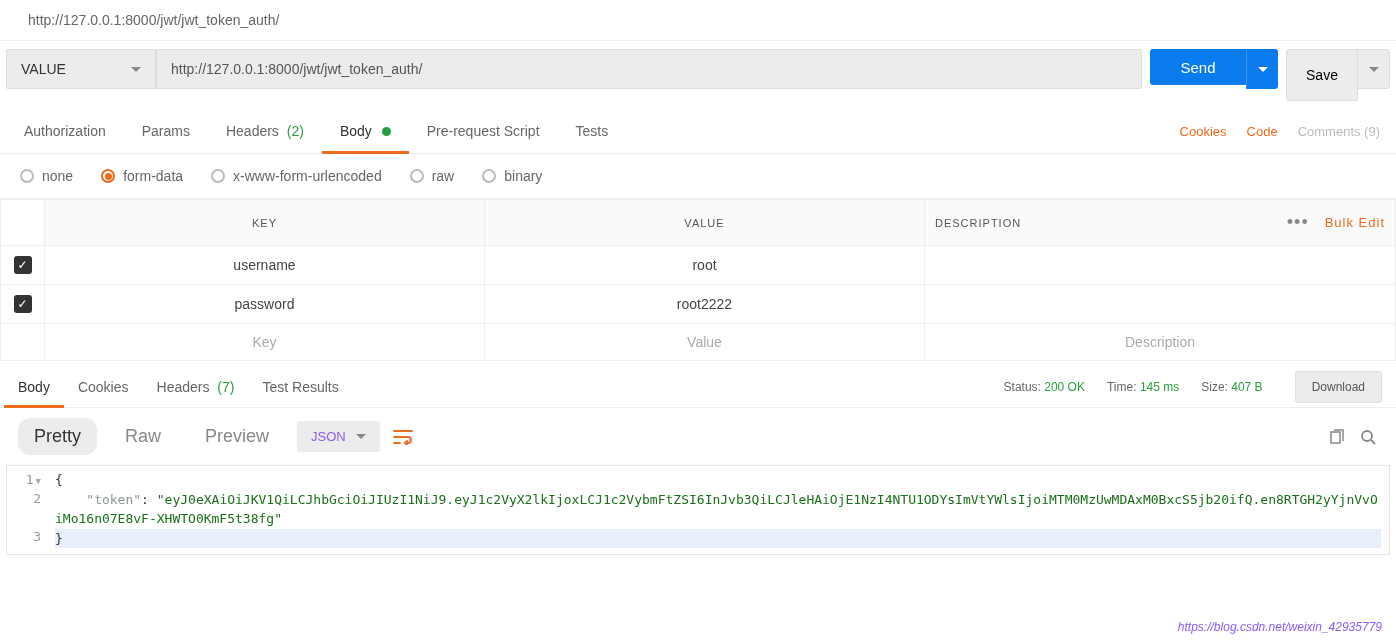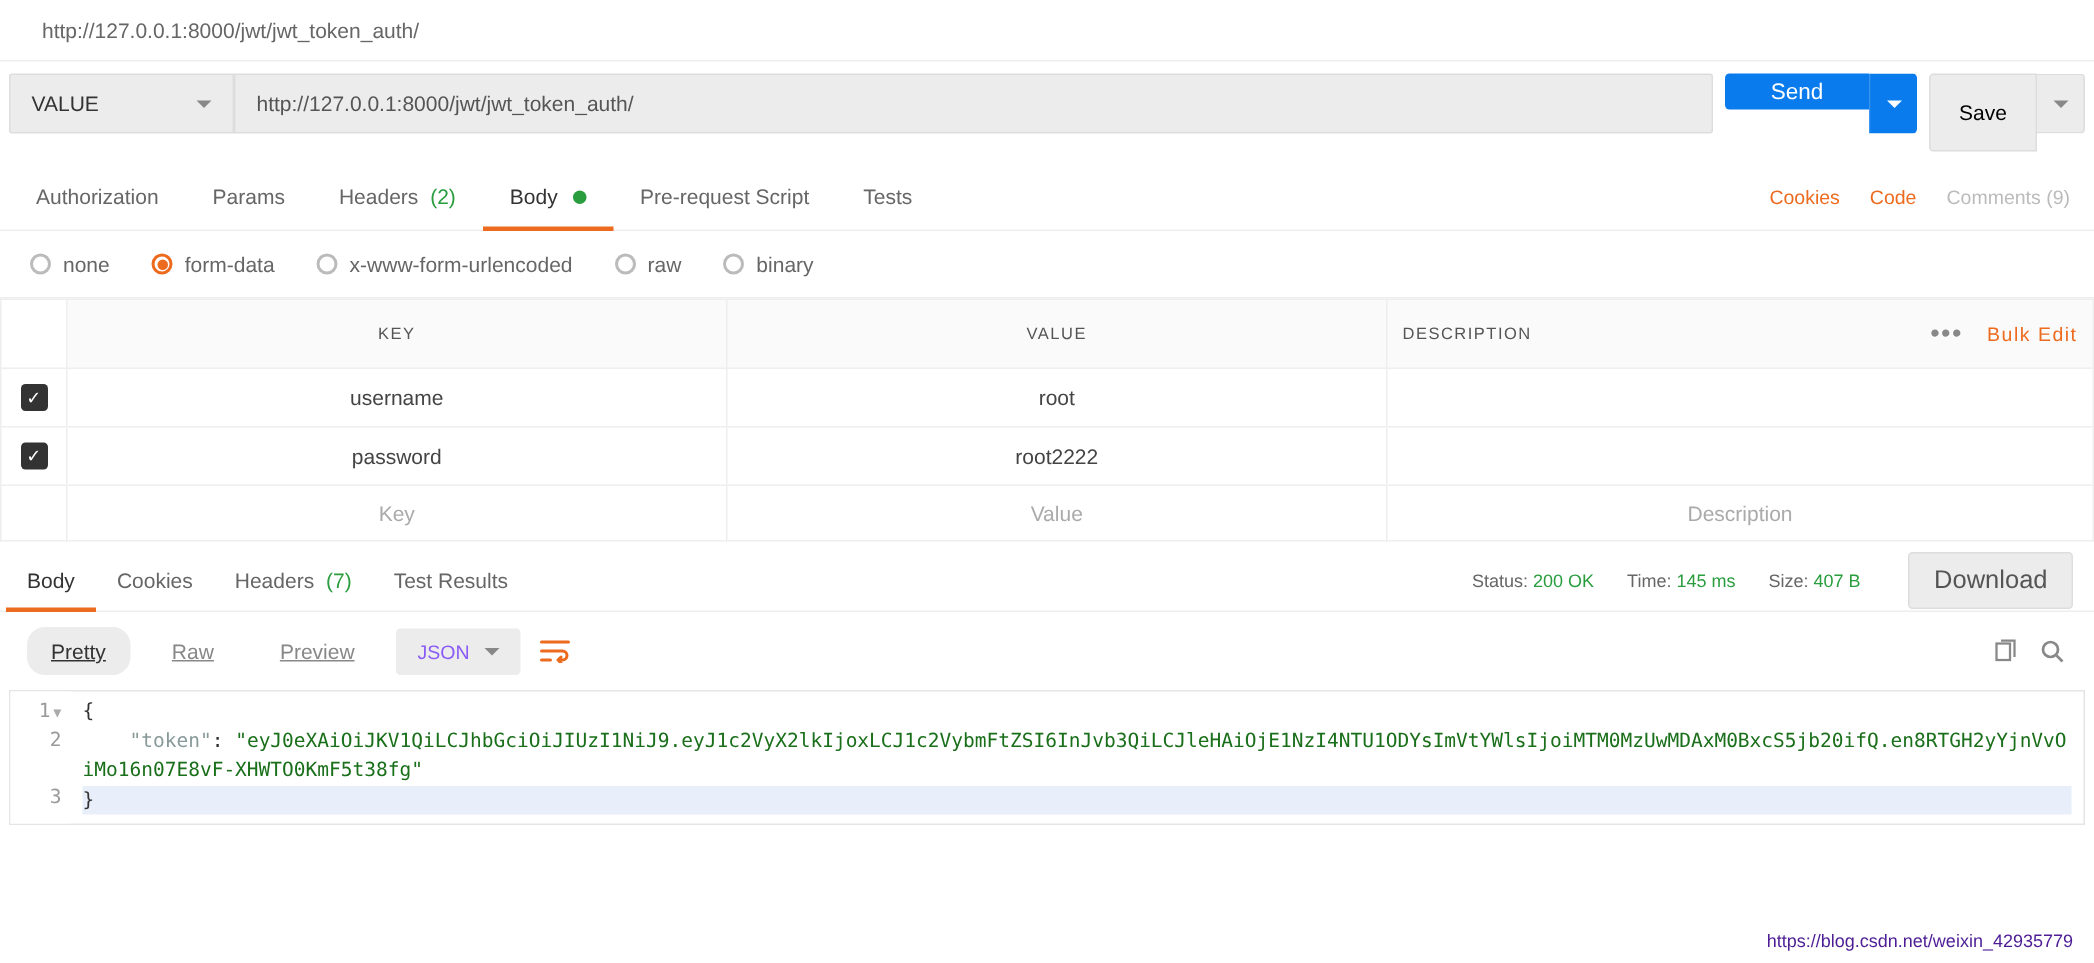--- a/index.html
+++ b/index.html
@@ -4,21 +4,21 @@
 <style>
 * { box-sizing: border-box; margin: 0; padding: 0; }
 body { font-family: -apple-system, BlinkMacSystemFont, "Segoe UI", Arial, sans-serif; font-size: 13px; color: #333; background: #fff; width: 1396px; }
 .tab-name-bar { padding: 12px 28px; color: #666; font-size: 14px; border-bottom: 1px solid #eee; }
 
 .req-row { display: flex; padding: 8px 6px; gap: 8px; }
 .method-select { width: 150px; height: 40px; background: #ececec; border: 1px solid #ddd; display: flex; align-items: center; justify-content: space-between; padding: 0 14px; font-size: 14px; color: #333; cursor: pointer; border-radius: 2px 0 0 2px; }
 .caret-down { width: 0; height: 0; border-left: 5px solid transparent; border-right: 5px solid transparent; border-top: 5px solid #888; }
 .url-input { flex: 1; height: 40px; background: #ececec; border: 1px solid #ddd; padding: 0 14px; font-size: 14px; color: #555; border-radius: 0 2px 2px 0; margin-left: -8px; }
 .send-btn { display: flex; }
-.send-main { width: 96px; height: 24px; background: #097bed; color: #fff; border: none; font-size: 15px; font-weight: 500; cursor: pointer; border-radius: 3px 0 0 3px; }
+.send-main { width: 96px; height: 36px; background: #097bed; color: #fff; border: none; font-size: 15px; font-weight: 500; cursor: pointer; border-radius: 3px 0 0 3px; }
 .send-drop { width: 32px; height: 40px; background: #097bed; border: none; border-left: 1px solid rgba(255,255,255,0.2); display: flex; align-items: center; justify-content: center; cursor: pointer; border-radius: 0 3px 3px 0; }
 .send-drop .caret-down { border-top-color: #fff; }
 .save-btn { display: flex; }
 .save-main { width: 72px; height: 52px; background: #ececec; border: 1px solid #ddd; font-size: 14px; color: #000000; cursor: pointer; border-radius: 3px 0 0 3px; }
 .save-drop { width: 32px; height: 40px; background: #ececec; border: 1px solid #ddd; border-left: none; display: flex; align-items: center; justify-content: center; cursor: pointer; border-radius: 0 3px 3px 0; }
 
 .req-tabs { display: flex; align-items: center; padding: 0 6px; border-bottom: 1px solid #eee; }
 .req-tab { padding: 14px 18px; font-size: 14px; color: #666; cursor: pointer; position: relative; }
 .req-tab.active { color: #333; }
 .req-tab.active::after { content: ""; position: absolute; left: 0; right: 0; bottom: -1px; height: 3px; background: #ed6b1f; }
@@ -43,39 +43,39 @@
 .checkbox { width: 18px; height: 18px; background: #333; border-radius: 3px; display: inline-flex; align-items: center; justify-content: center; color: #fff; font-size: 12px; }
 .kv-head-actions { display: flex; align-items: center; justify-content: flex-end; gap: 16px; }
 .dots { color: #888; font-size: 18px; letter-spacing: 1px; }
 
 .resp-tabs { display: flex; align-items: center; padding: 0 4px; border-bottom: 1px solid #eee; margin-top: 6px; }
 .resp-tab { padding: 12px 14px; font-size: 14px; color: #666; cursor: pointer; position: relative; }
 .resp-tab.active { color: #333; }
 .resp-tab.active::after { content: ""; position: absolute; left: 0; right: 0; bottom: -1px; height: 3px; background: #ed6b1f; }
 .resp-meta { margin-left: auto; display: flex; align-items: center; gap: 22px; padding-right: 10px; font-size: 12px; color: #666; }
 .meta-green { color: #2a9d3f; }
-.dl-btn { background: #ececec; border: 1px solid #ddd; padding: 8px 16px; font-size: 17px; color: #555; cursor: pointer; border-radius: 3px; margin-left: 10px; }
+.dl-btn { background: #ececec; border: 1px solid #ddd; padding: 8px 16px; font-size: 12px; color: #555; cursor: pointer; border-radius: 3px; margin-left: 10px; }
 
 .viewer-row { display: flex; align-items: center; padding: 10px 18px; gap: 12px; }
-.view-tab { padding: 8px 16px; font-size: 14px; color: #888; cursor: pointer; border-radius: 12px; text-decoration: underline; }
+.view-tab { padding: 8px 16px; font-size: 18px; color: #888; cursor: pointer; border-radius: 12px; }
 .view-tab.active { background: #ececec; color: #333; }
 .lang-select { display: flex; align-items: center; gap: 10px; padding: 8px 14px; background: #ececec; border-radius: 3px; font-size: 13px; color: #8b5cf6; cursor: pointer; }
 .wrap-icon { width: 22px; height: 18px; color: #ed6b1f; font-size: 18px; display: flex; align-items: center; justify-content: center; cursor: pointer; }
 .viewer-row .spacer { flex: 1; }
 .tool-icon { width: 20px; height: 20px; color: #888; cursor: pointer; display: flex; align-items: center; justify-content: center; font-size: 16px; }
 
 .code-area { display: flex; border: 1px solid #e5e5e5; font-family: Consolas, Monaco, monospace; font-size: 13px; line-height: 1.5; min-height: 90px; margin: 0 6px; }
 .gutter { width: 40px; background: #fff; text-align: right; padding: 4px 6px 4px 0; color: #999; }
 .gutter div { height: 19px; }
 .code-content { flex: 1; padding: 4px 8px; white-space: pre-wrap; word-break: break-all; }
 .tok-key { color: #899; }
 .tok-str { color: #1a6f1a; }
 .cursor-line { background: #e8effa; display: inline-block; width: 100%; }
 .fold { color: #aaa; font-size: 9px; margin-left: 2px; }
-.watermark { position: fixed; right: 14px; bottom: 8px; color: #4c1d95; font-size: 12px; }
+.watermark { position: fixed; right: 14px; bottom: 8px; color: #8b5cf6; font-size: 12px; font-style: italic; }
 </style>
 </head>
 <body>
 
 <div class="tab-name-bar">http://127.0.0.1:8000/jwt/jwt_token_auth/</div>
 
 <div class="req-row">
   <div class="method-select">
     <span>VALUE</span>
     <span class="caret-down"></span>

